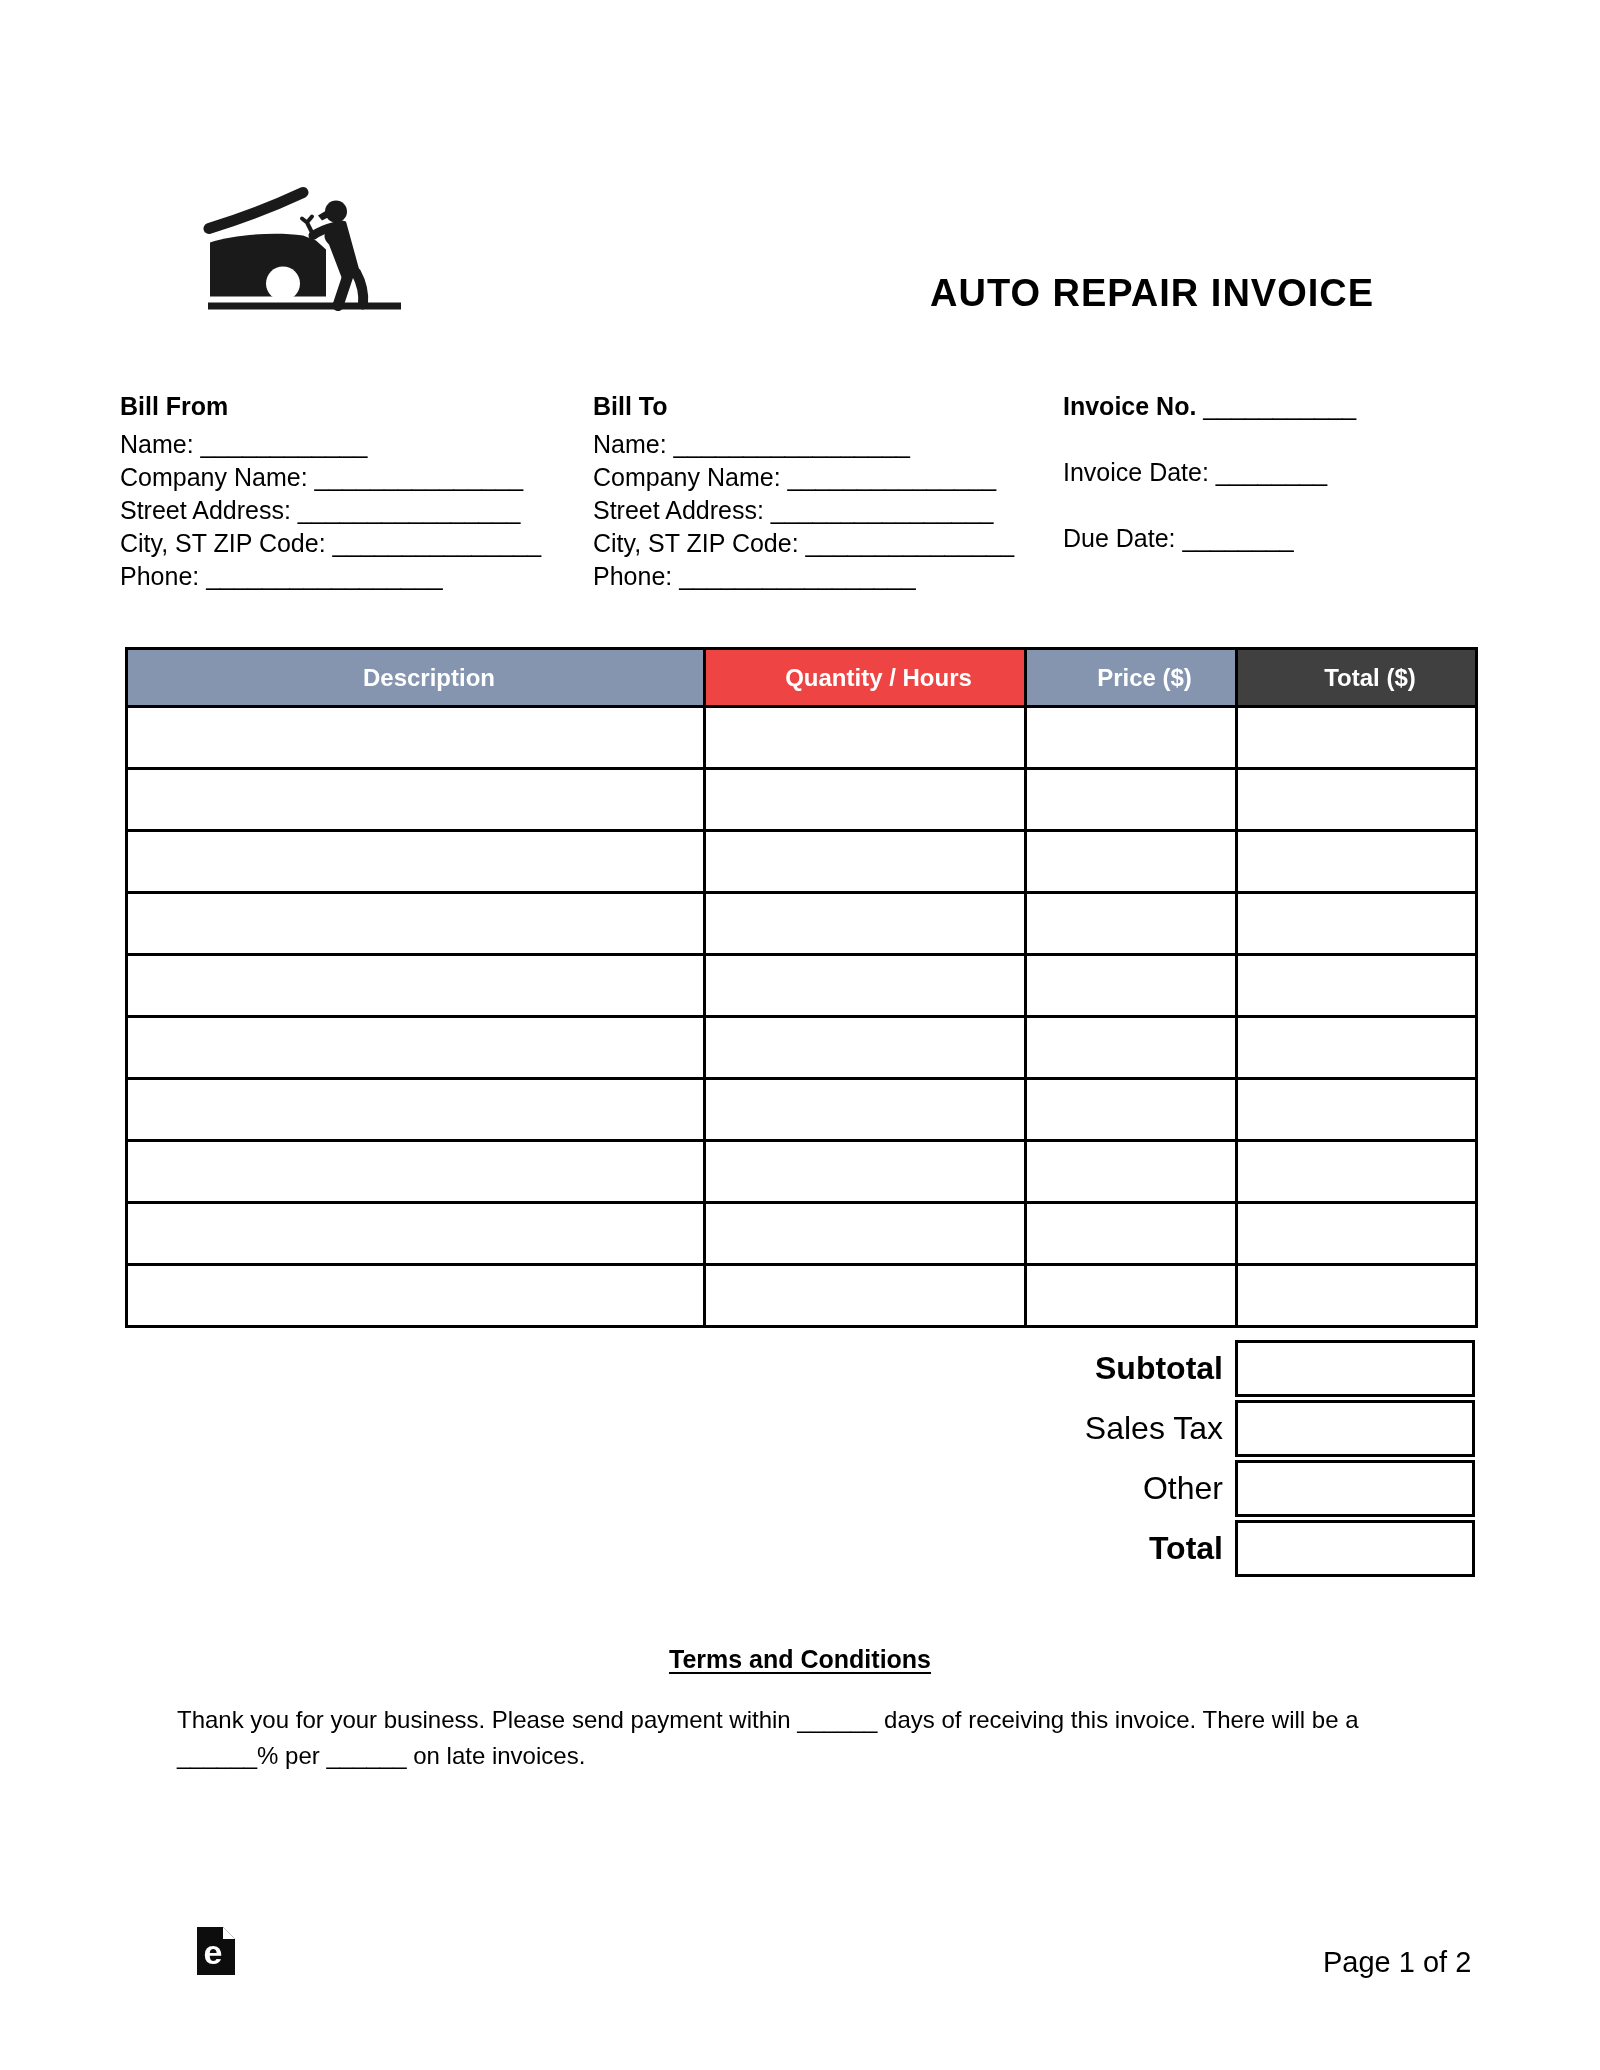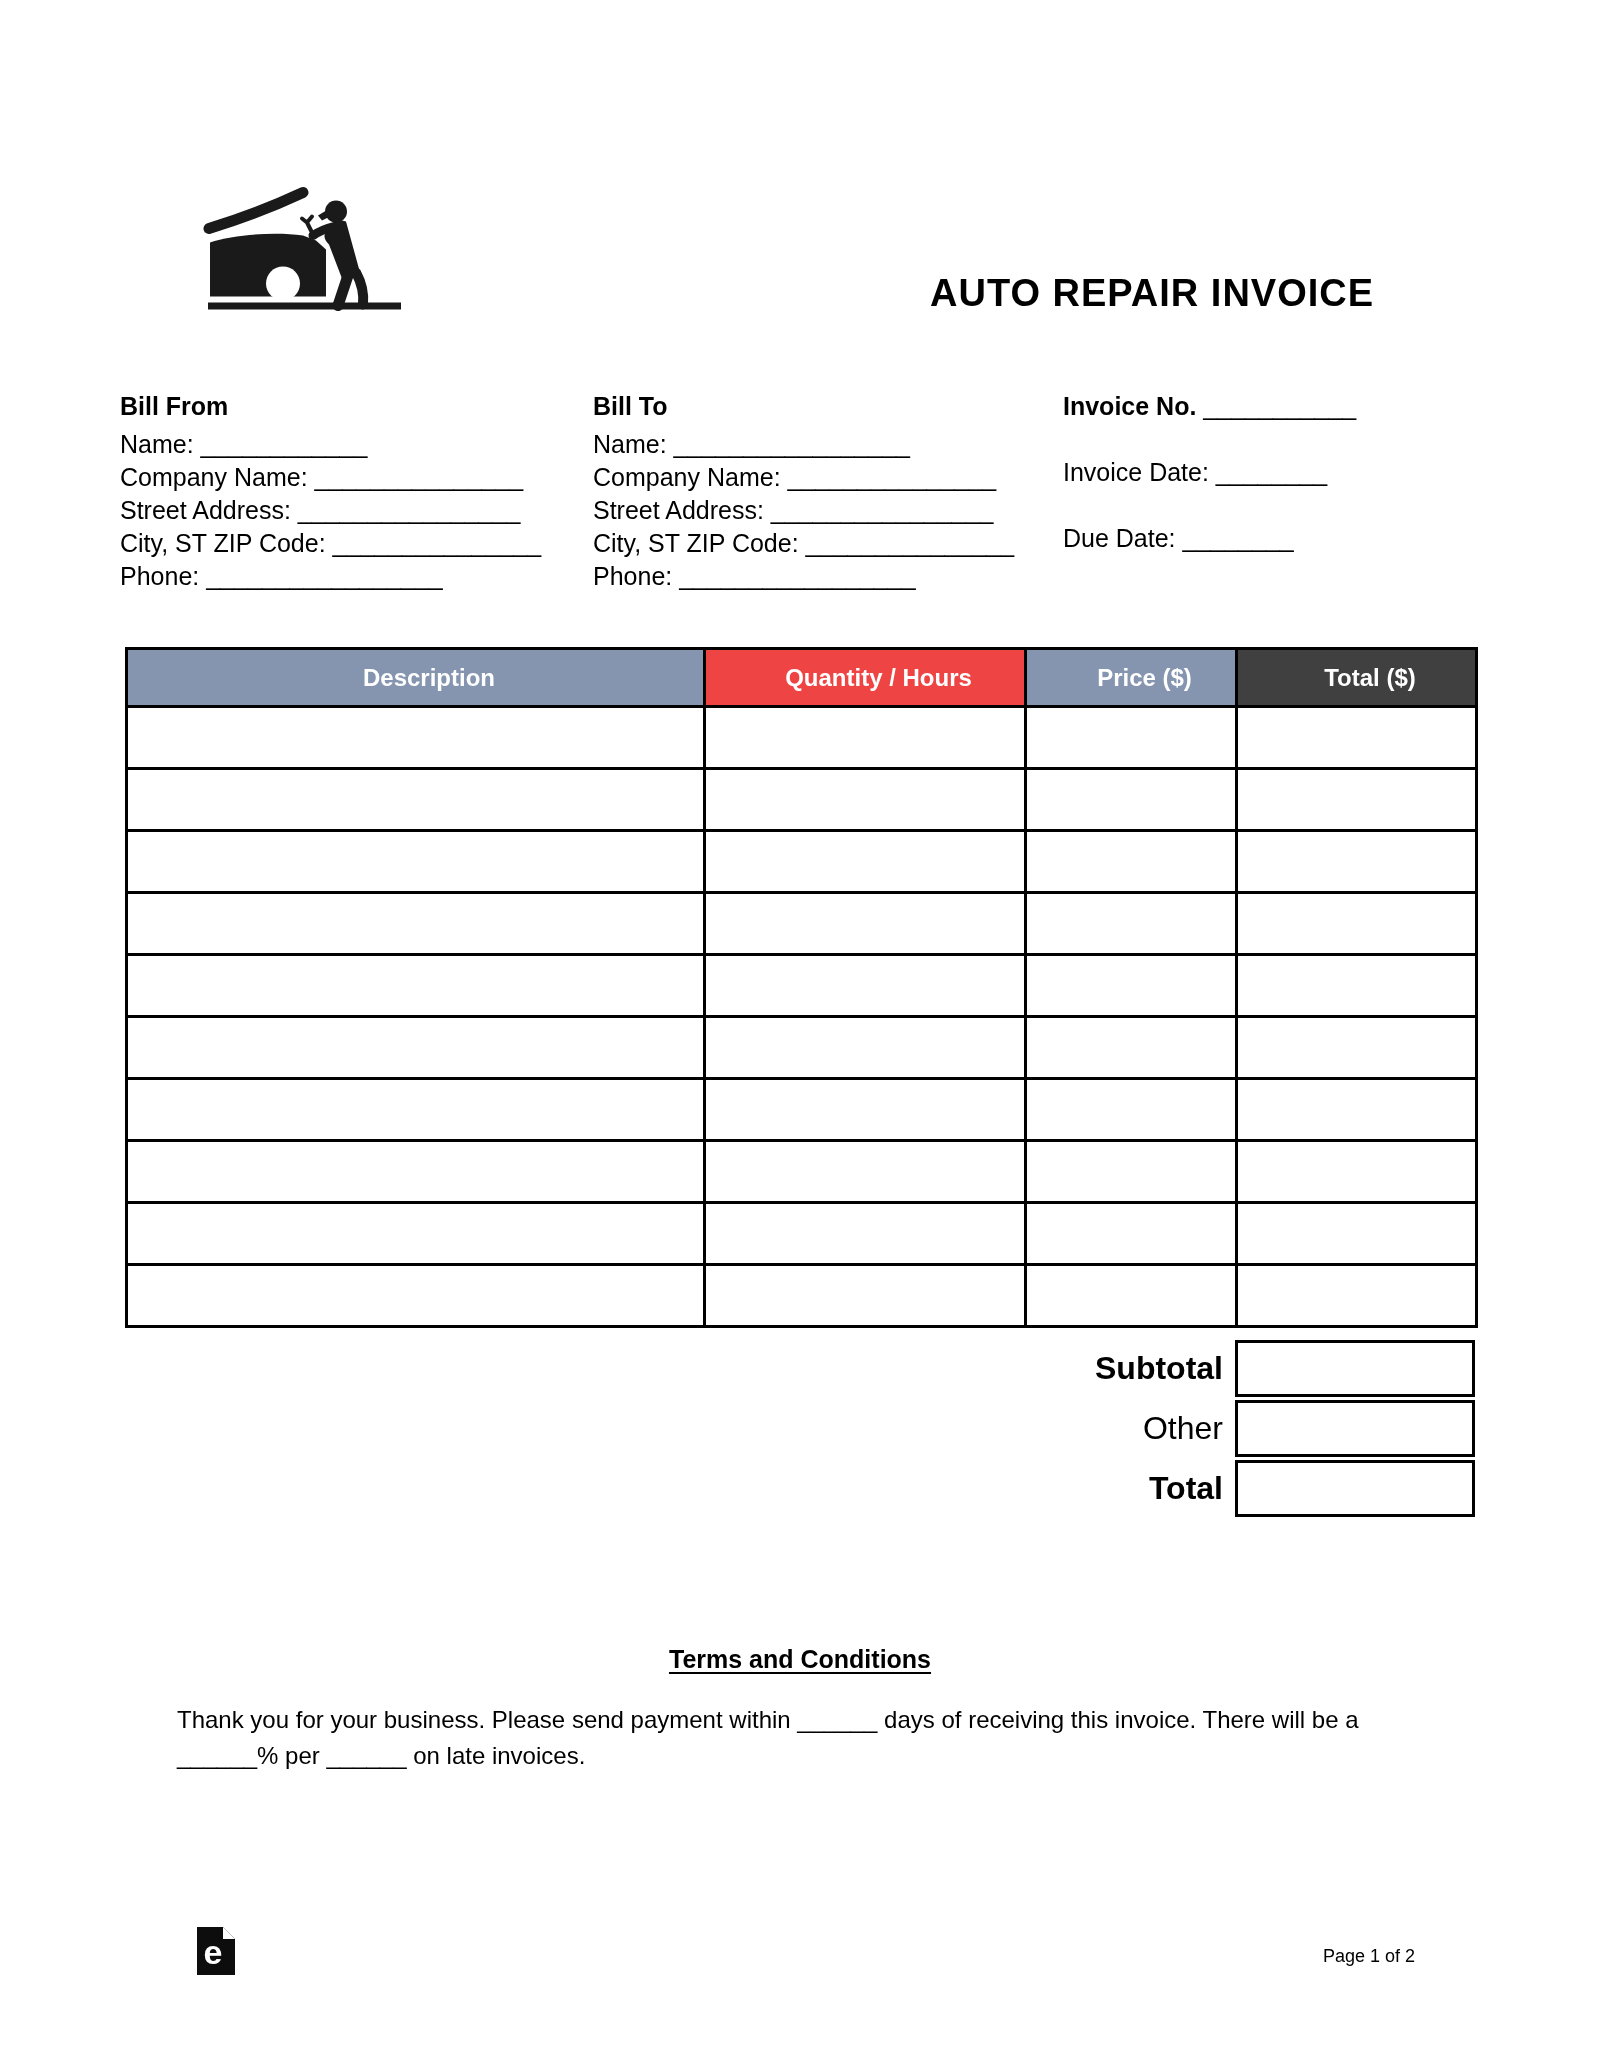--- a/index.html
+++ b/index.html
@@ -50,21 +50,21 @@
     position:absolute; left:0; top:1645px; width:1600px; text-align:center;
     font-size:25px; font-weight:bold;
   }
   .terms-heading span { text-decoration:underline; text-underline-offset:4px; }
   .terms-body {
     position:absolute; left:177px; top:1702px; width:1262px;
     font-size:24px; line-height:36px;
   }
   
   .footer-logo { position:absolute; left:197px; top:1927px; width:38px; height:48px; }
-  .page-indicator { position:absolute; left:1323px; top:1946px; font-size:18px; white-space:nowrap; }
+  .page-indicator { position:absolute; left:1323px; top:1946px; font-size:29px; white-space:nowrap; }
 </style>
 </head>
 <body>
 
 <div class="logo-wrap">
   <svg viewBox="0 0 200 127" width="200" height="130" aria-hidden="true">
     <g fill="#1a1a1a" stroke="none">
 
       <rect x="5" y="118" width="193" height="7"></rect>
 
@@ -194,20 +194,24 @@
       </tr>
     </tbody>
 </table>
 
 <div class="summary">
   <div class="summary-row">
     <div class="summary-label bold">Subtotal</div>
     <div class="summary-box"></div>
   </div>
   <div class="summary-row">
+    <div class="summary-label">Sales Tax</div>
+    <div class="summary-box"></div>
+  </div>
+  <div class="summary-row">
     <div class="summary-label">Other</div>
     <div class="summary-box"></div>
   </div>
   <div class="summary-row">
     <div class="summary-label bold">Total</div>
     <div class="summary-box"></div>
   </div>
 </div>
 
 <div class="terms-heading">

